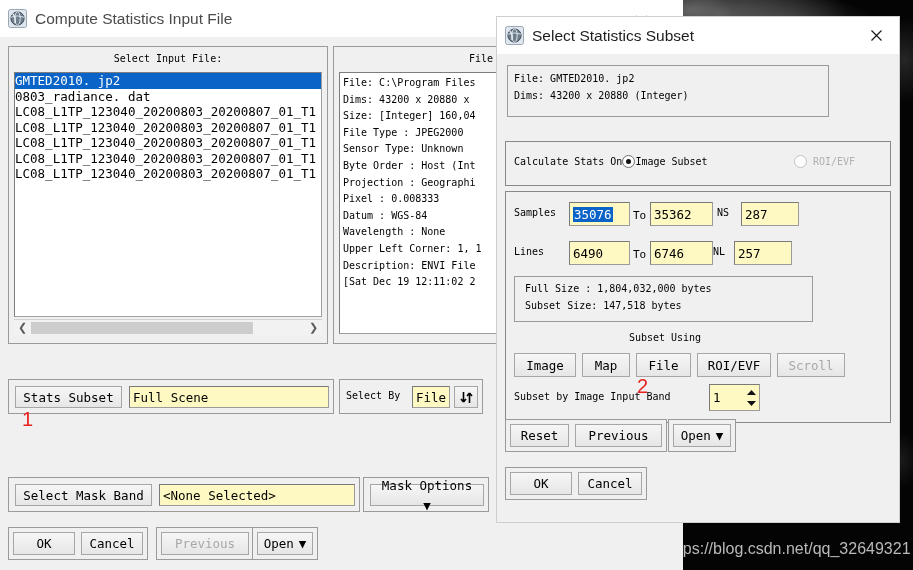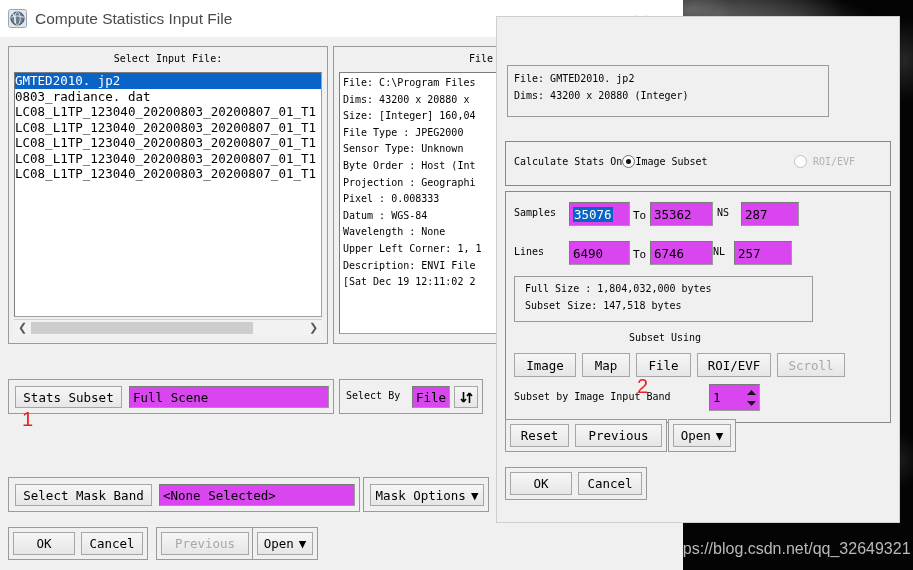--- a/index.html
+++ b/index.html
@@ -88,21 +88,21 @@
   .btn.disabled { color: #a8a8a8; }
   .btn-wrap {
     border: 1px solid #9a9a9a;
     background: #f0f0f0;
     padding: 4px;
     display: inline-flex;
     gap: 6px;
   }
 
   .textfield {
-    background: #d946ef;
+    background: #fef9c3;
     border: 1px solid #9b9b9b;
     border-top-color: #7a7a7a;
     border-left-color: #7a7a7a;
     font-family: "DejaVu Sans Mono", "Liberation Mono", monospace;
     font-size: 12.5px;
     color: #000;
     display: flex;
     align-items: center;
     padding-left: 3px;
     overflow: hidden;
@@ -282,21 +282,21 @@
     </div>
   </div>
 
   <div class="annot" style="left:22px; top:408px;">1</div>
 
   <div class="frame" style="position:absolute; left:8px; top:477px; width:352px; height:35px;">
     <div class="btn" style="position:absolute; left:6px; top:6px; width:137px; height:22px;">Select Mask Band</div>
     <div class="textfield" style="position:absolute; left:150px; top:6px; width:196px; height:22px;">&lt;None Selected&gt;</div>
   </div>
   <div class="frame" style="position:absolute; left:363px; top:477px; width:126px; height:35px;">
-    <div class="btn" style="position:absolute; left:6px; top:6px; width:114px; height:22px; gap:5px;">
+    <div class="btn" style="position:absolute; left:6px; top:6px; width:114px; height:22px; gap:5px;flex-direction:column;">
       <span>Mask Options</span>
       <span>▼</span>
     </div>
   </div>
 
   <div class="btn-wrap" style="position:absolute; left:8px; top:527px; height:33px;">
     <div class="btn" style="width:62px; height:23px;">OK</div>
     <div class="btn" style="width:62px; height:23px;">Cancel</div>
   </div>
   <div class="btn-wrap" style="position:absolute; left:156px; top:527px; height:33px;">
@@ -305,20 +305,38 @@
   <div class="btn-wrap" style="position:absolute; left:252px; top:527px; height:33px;">
     <div class="btn" style="width:56px; height:23px; gap:5px;">
       <span>Open</span>
       <span>▼</span>
     </div>
   </div>
 </div>
 
 <div class="win" id="subset-dialog" style="left:497px; top:17px; width:402px; height:505px; box-shadow:0 0 0 1px #cfcfcf;">
 
+  <div class="titlebar">
+    <span class="app-icon">
+      <svg width="19" height="19" viewBox="0 0 19 19">
+        <rect x="0.5" y="0.5" width="18" height="18" rx="2" fill="#dfe6ee" stroke="#9aa7b4"></rect>
+        <circle cx="9.5" cy="9.5" r="6.6" fill="#6f7e8c"></circle>
+        <circle cx="9.5" cy="9.5" r="6.6" fill="none" stroke="#41505e" stroke-width="1"></circle>
+        <ellipse cx="9.5" cy="9.5" rx="2.7" ry="6.6" fill="none" stroke="#d9e2ea" stroke-width="1"></ellipse>
+        <path d="M3 8.2 Q9.5 5.6 16 8.2" fill="none" stroke="#d9e2ea" stroke-width="1"></path>
+        <path d="M4.6 4.6 Q8 8 7 14" fill="none" stroke="#eef3f7" stroke-width="1.3"></path>
+      </svg>
+    </span>
+    <span class="title-text" style="color:#1d1d1d;">Select Statistics Subset</span>
+    <span class="tb-btn" style="right:4px;">
+      <svg width="17" height="17" viewBox="0 0 17 17">
+        <path d="M3.5 3.5 L13.5 13.5 M13.5 3.5 L3.5 13.5" stroke="#1a1a1a" stroke-width="1.2"></path>
+      </svg>
+    </span>
+  </div>
 
   <div class="frame" style="position:absolute; left:10px; top:48px; width:322px; height:52px; background:#f0f0f0; padding:4px 0 0 6px;">
     <div class="label" style="line-height:17px;">File: GMTED2010. jp2</div>
     <div class="label" style="line-height:17px;">Dims: 43200 x 20880 (Integer)</div>
   </div>
 
   <div class="groupbox" style="position:absolute; left:8px; top:124px; width:386px; height:45px;">
     <div style="position:absolute; left:8px; top:13px; display:flex; align-items:center; gap:0;">
       <span class="label">Calculate Stats On</span>
       <span class="radio checked"></span>

